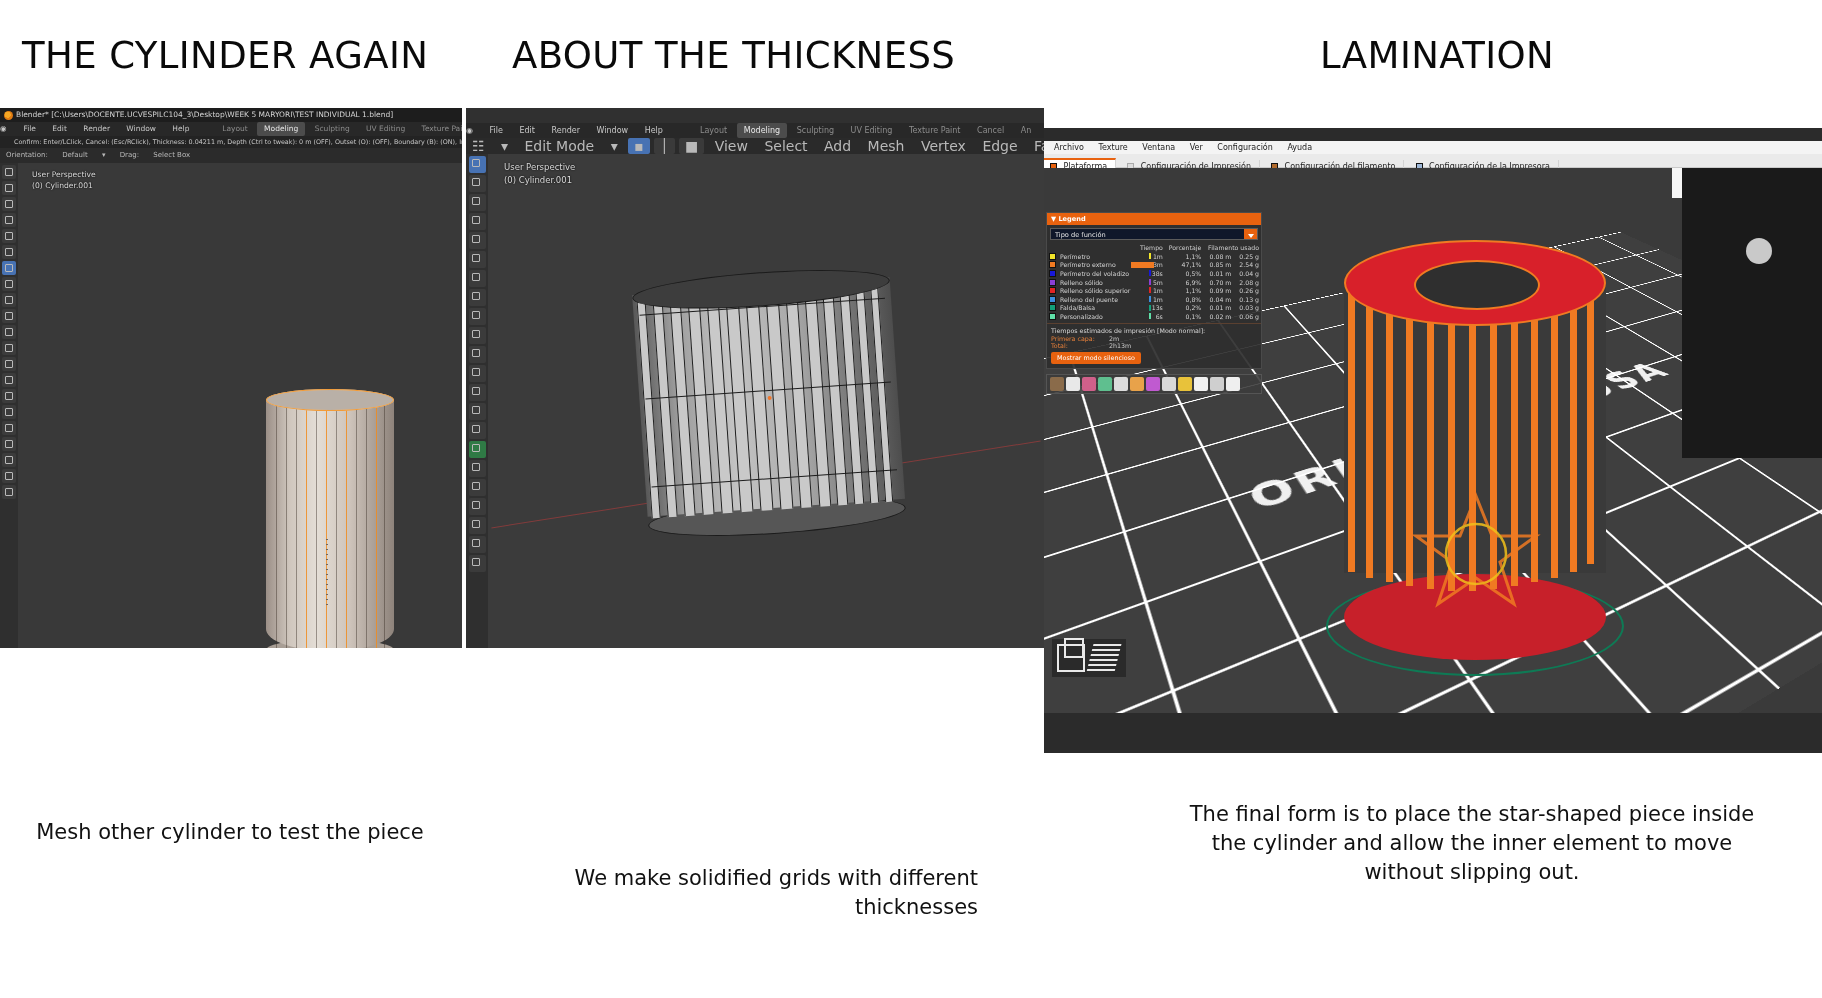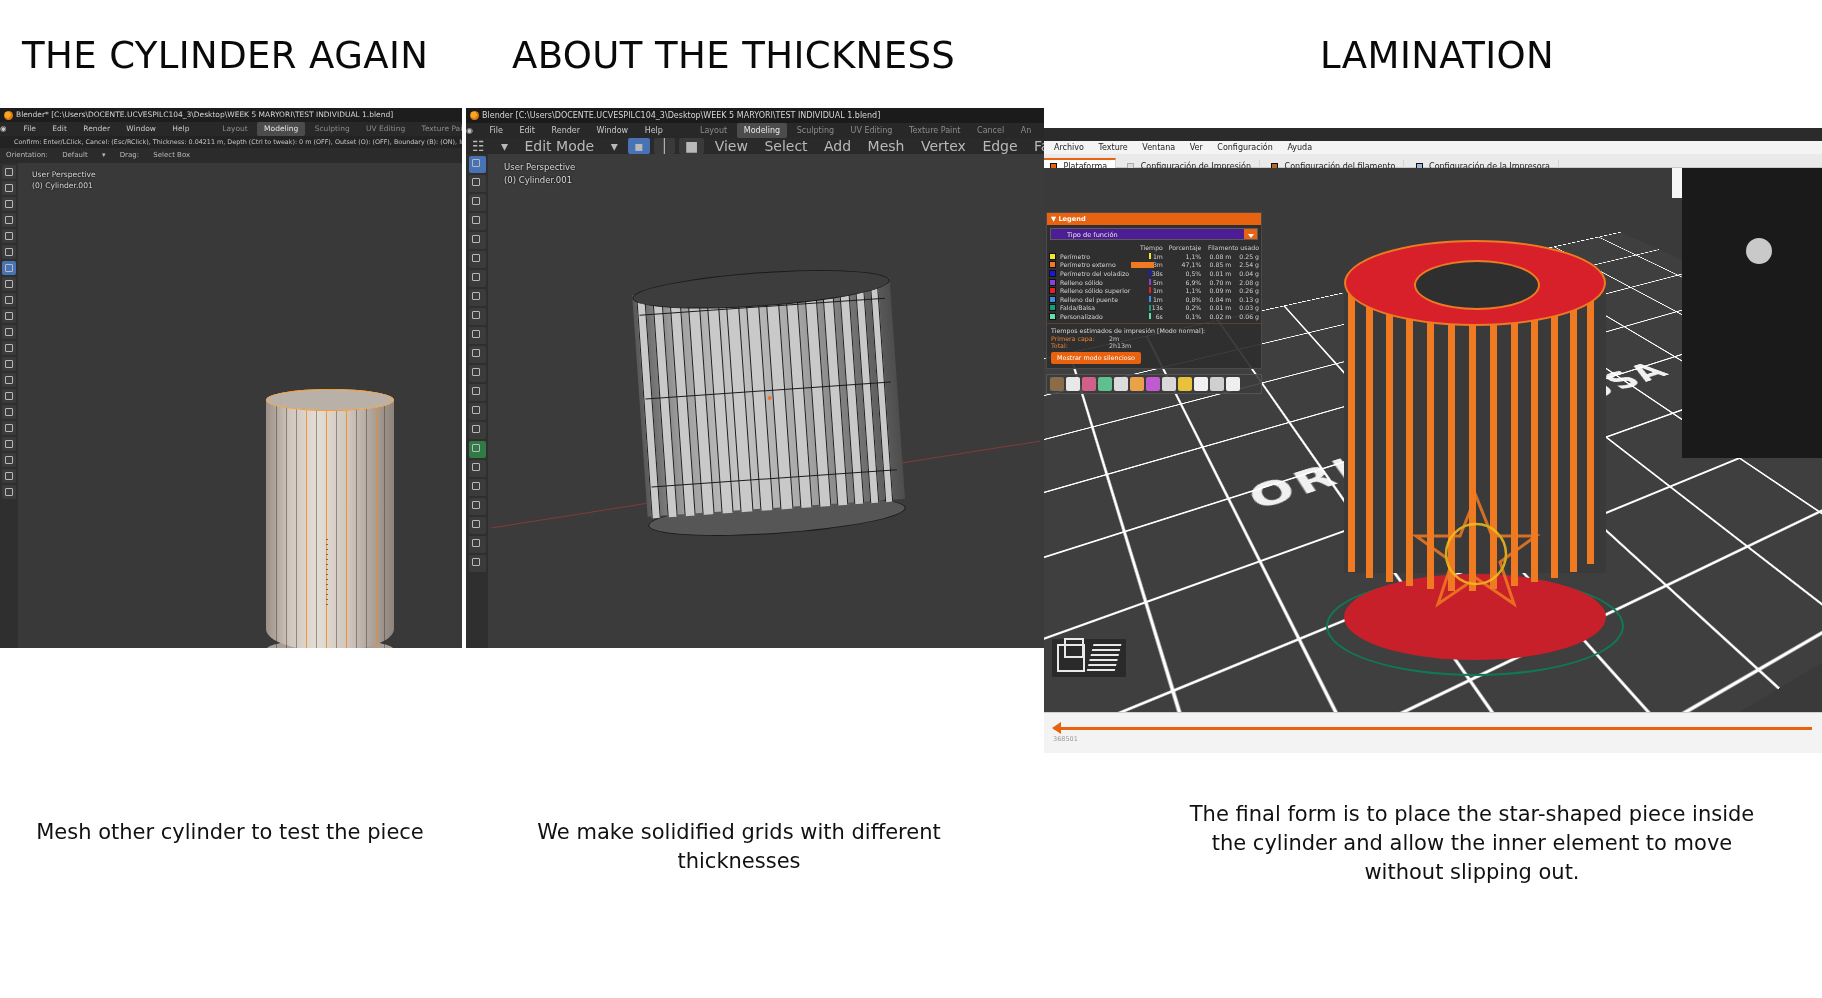--- a/index.html
+++ b/index.html
@@ -122,22 +122,22 @@
   .po-bot{position:absolute;left:0;bottom:0;width:262px;height:86px;border-radius:50%;
           background:#c7202a;}
   .po-skirt{position:absolute;left:-18px;bottom:-16px;width:298px;height:100px;border-radius:50%;
             border:2.5px solid #0e7a55;box-sizing:border-box;}
   .po-star{position:absolute;left:52px;top:250px;width:160px;height:120px;opacity:.85;}
 
   
   .legend{position:absolute;left:2px;top:44px;width:216px;background:rgba(46,46,46,.93);
           border:1px solid #4a4a4a;box-sizing:border-box;font-size:6.4px;color:#d5d5d5;}
   .lg-head{background:#e8620f;color:#fff;font-size:6.6px;padding:2px 4px;font-weight:700;}
-  .lg-sel{margin:3px;height:12px;background:#4c1d95;border:1px solid #5b5b5b;position:relative;
-          font-size:6.6px;color:#e3e3e3;line-height:12px;padding-left:16px;box-sizing:border-box;}
+  .lg-sel{margin:3px;height:12px;background:#0f172a;border:1px solid #5b5b5b;position:relative;
+          font-size:6.6px;color:#e3e3e3;line-height:12px;padding-left:4px;box-sizing:border-box;}
   .lg-sel .car{position:absolute;right:0;top:0;width:13px;height:100%;background:#e8620f;}
   .lg-sel .car:after{content:"";position:absolute;left:3.5px;top:5px;border-left:3px solid transparent;
           border-right:3px solid transparent;border-top:4px solid #fff;}
   table.lg{width:100%;border-collapse:collapse;font-size:6.2px;color:#d2d2d2;}
   table.lg th{font-weight:400;color:#cfcfcf;padding:1px 2px;text-align:right;font-size:6.2px;}
   table.lg th.l{text-align:left;}
   table.lg td{padding:.8px 2px;text-align:right;white-space:nowrap;}
   table.lg td.l{text-align:left;}
   .sw{display:inline-block;width:7px;height:7px;margin-right:4px;vertical-align:-1px;border:1px solid #111;box-sizing:border-box;}
   .lg-est{padding:3px 4px 1px;font-size:6.3px;color:#d8d8d8;border-top:1px solid #5a4030;margin-top:2px;}
@@ -162,21 +162,21 @@
              border-top:1px solid #d0d0d0;}
   .pr-slider .track{position:absolute;left:10px;top:14px;right:10px;height:3px;background:#e8620f;}
   .pr-slider .knob{position:absolute;left:8px;top:9px;width:0;height:0;border-top:6px solid transparent;
              border-bottom:6px solid transparent;border-right:9px solid #e8620f;}
   .pr-slider .lbl{position:absolute;left:9px;top:22px;font-size:6.5px;color:#9a9a9a;}
 
   
   .caption{position:absolute;font-family:"DejaVu Sans",sans-serif;font-size:21px;color:#111;
            text-align:center;line-height:1.38;}
   #capA{left:18px;top:818px;width:424px;}
-  #capB{left:500px;top:818px;width:478px;}
+  #capB{left:500px;top:864px;width:478px;text-align:right;}
   #capC{left:1178px;top:800px;width:588px;}
 </style>
 </head>
 <body>
 
 <div class="headings">
   <div class="heading" id="h1">THE CYLINDER AGAIN</div>
   <div class="heading" id="h2">ABOUT THE THICKNESS</div>
   <div class="heading" id="h3">LAMINATION</div>
 </div>
@@ -304,24 +304,20 @@
         <div class="vline" style="left:118px;"></div>
       <div class="dots"></div>
       <div class="top"></div>
       <div class="rim"></div>
     </div>
   </div>
 </div>
 
 <div class="panel" id="panelB">
 
-  <div class="bl-title" style="height:15px;line-height:15px;font-size:8px;background:#1b1b1b;">
-    <span class="bl-ico"></span>
-    <span>Blender [C:\Users\DOCENTE.UCVESPILC104_3\Desktop\WEEK 5 MARYORI\TEST INDIVIDUAL 1.blend]</span>
-  </div>
 
   <div class="bl-menu" style="top:15px;height:15px;line-height:15px;font-size:8px;">
     <span class="blogo">◉</span>
     <span class="mi">File</span>
     <span class="mi">Edit</span>
     <span class="mi">Render</span>
     <span class="mi">Window</span>
     <span class="mi">Help</span>
     <span style="display:inline-block;width:18px;"></span>
     <span class="tab">Layout</span>
@@ -621,22 +617,17 @@
       <div class="ti" style="background:#cfcfcf;"></div>
       <div class="ti" style="background:#efefef;"></div>
     </div>
 
     <div class="viewcube">
       <div class="vc-box"></div>
       <div class="vc-stack"></div>
     </div>
   </div>
 
-  <div class="pr-slider">
-    <div class="track"></div>
-    <div class="knob"></div>
-    <div class="lbl">368501</div>
-  </div>
 </div>
 
 <div class="caption" id="capA">Mesh other cylinder to test the piece</div>
 <div class="caption" id="capB">We make solidified grids with different thicknesses</div>
 <div class="caption" id="capC">The final form is to place the star-shaped piece inside the cylinder and allow the inner element to move without slipping out.</div>
 
 </body></html>

